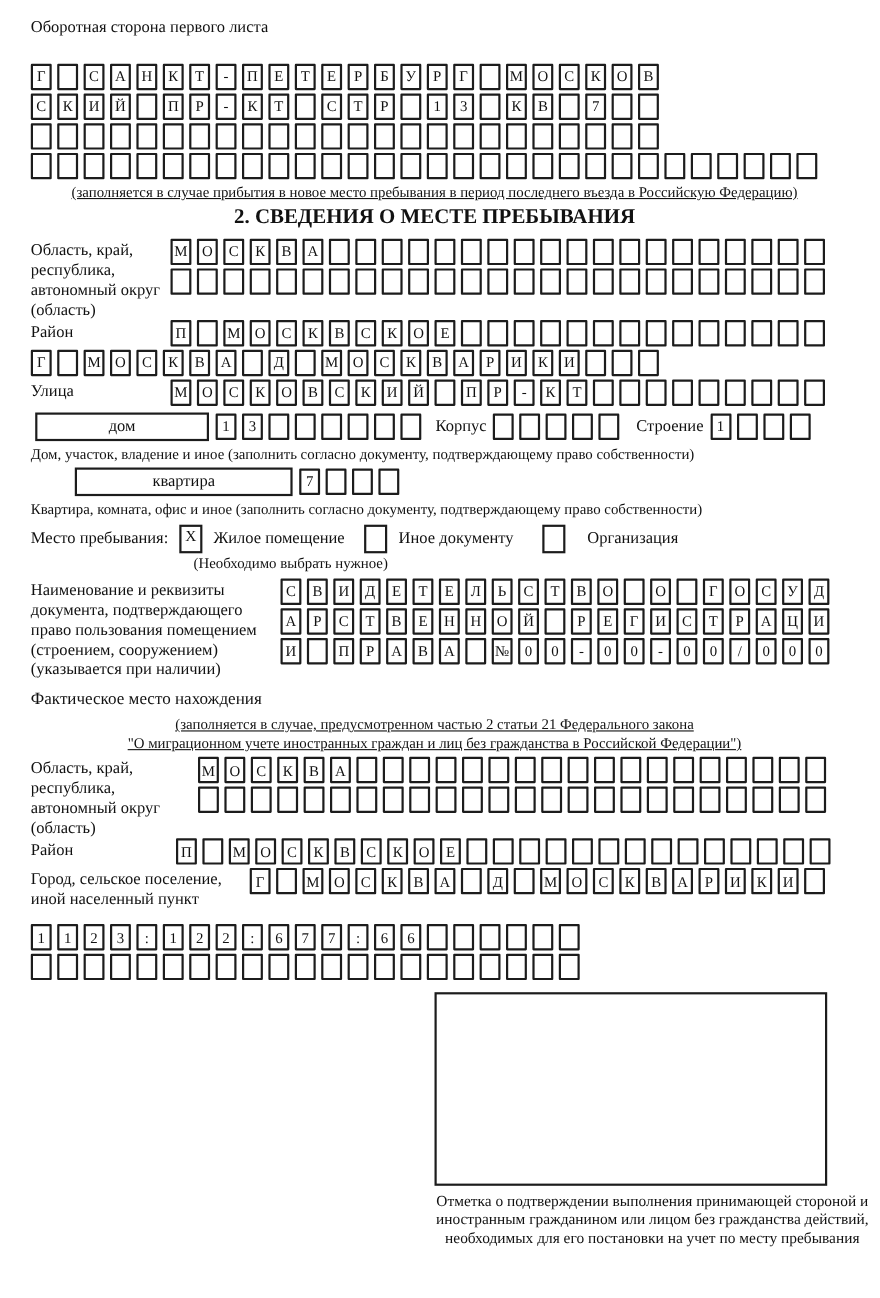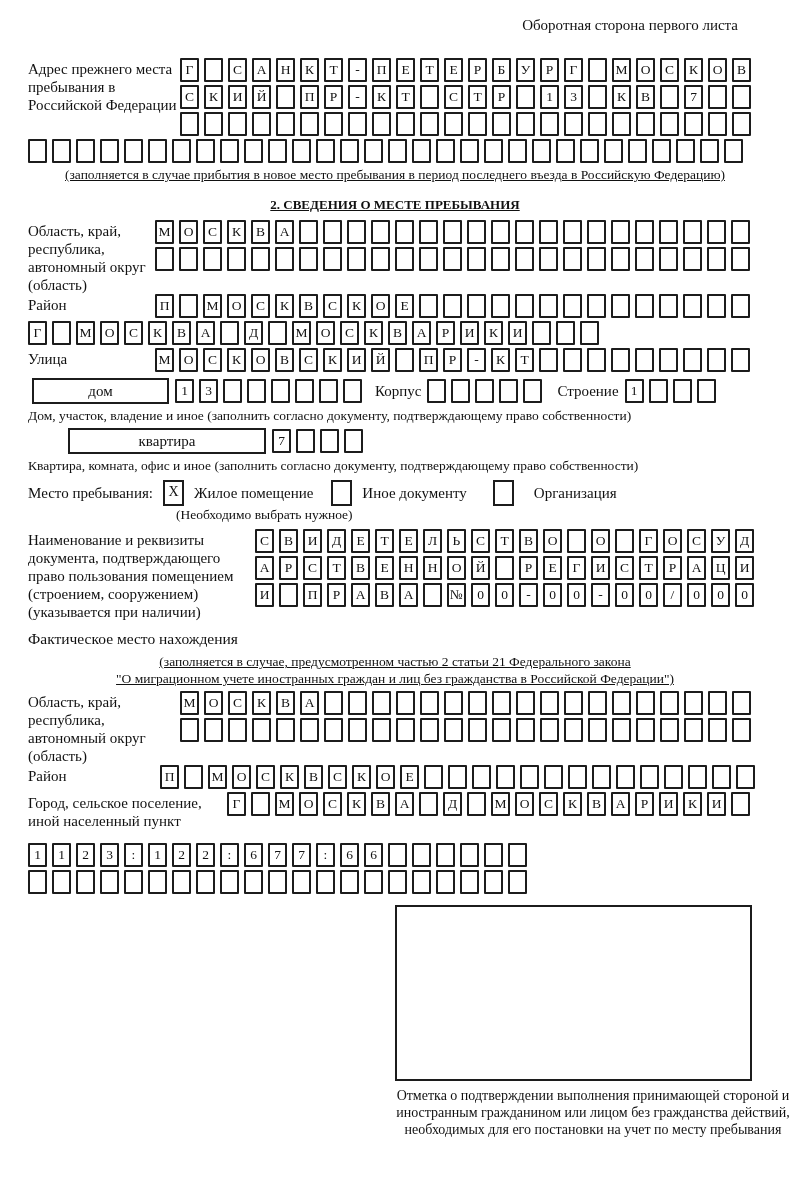--- a/index.html
+++ b/index.html
@@ -3,40 +3,40 @@
 <meta charset="utf-8">
 <style>
   html,body{margin:0;padding:0;background:#fff;}
   body{
     width:800px;height:1180px;
     font-family:"Liberation Serif","DejaVu Serif",serif;
     color:#111;font-size:15px;line-height:1.2;
     box-sizing:border-box;padding:16px 38px 0 28px;
     position:relative;overflow:hidden;
   }
-  .hdr-note{text-align:right;font-size:15px;margin-right:24px;}
+  .hdr-note{text-align:left;font-size:15px;margin-right:24px;}
   .fg{display:flex;align-items:flex-start;}
   .fl{flex:none;font-size:15px;line-height:18px;padding-top:2px;}
   .fr{flex:1;}
   .w145{width:152px;} .w127{width:127px;} .w152{width:152px;} .w132{width:132px;} .w199{width:199px;} .w227{width:227px;}
   .boxrow{display:flex;gap:5px;margin-bottom:3px;}
   .cell{
     box-sizing:border-box;flex:none;width:19px;height:24px;
     border:2px solid #1c1c1c;border-radius:1px;background:#fff;
     display:flex;align-items:center;justify-content:center;
     font-size:13.5px;line-height:1;
   }
   .widebox{
     box-sizing:border-box;border:2px solid #1c1c1c;height:26px;
     display:flex;align-items:center;justify-content:center;
     font-size:15px;background:#fff;flex:none;
   }
   .caption{font-size:13.5px;line-height:17px;}
   .cap-center{text-align:center;text-decoration:underline;}
-  .sec-title{text-align:center;font-weight:bold;font-size:13px;margin:14px 0 7px 0;text-decoration:underline;}
+  .sec-title{text-align:center;font-weight:bold;font-size:19px;margin:4px 0 7px 0;}
   .sub-title{text-align:left;font-weight:normal;font-size:15.5px;margin:9px 0 5px 0;}
   .inline-lbl{font-size:15px;line-height:26px;white-space:nowrap;}
   .chk{
     box-sizing:border-box;width:21px;height:26px;border:2px solid #1c1c1c;
     display:flex;align-items:center;justify-content:center;
     font-size:14px;flex:none;background:#fff;
   }
   .stamp-box{
     box-sizing:border-box;border:2px solid #1c1c1c;background:#fff;
     width:357px;height:176px;margin:8px 0 6px 367px;
@@ -44,21 +44,20 @@
   .stamp-cap{width:420px;margin-left:355px;text-align:center;font-size:14px;line-height:17px;}
   .mb4{margin-bottom:4px;} .mt6{margin-top:6px;}
   .rows-pad{padding-top:8px;}
 </style>
 </head>
 <body>
 
 <div class="hdr-note">Оборотная сторона первого листа</div>
 
 <div class="fg" style="margin-top:24px;">
-  <div class="fl w145">Адрес прежнего места пребывания в Российской Федерации</div>
   <div class="fr">
     <div class="boxrow">
         <span class="cell">Г</span>
         <span class="cell"></span>
         <span class="cell">С</span>
         <span class="cell">А</span>
         <span class="cell">Н</span>
         <span class="cell">К</span>
         <span class="cell">Т</span>
         <span class="cell">-</span>
@@ -320,21 +319,21 @@
         <span class="cell"></span>
         <span class="cell"></span>
         <span class="cell"></span>
         <span class="cell"></span>
         <span class="cell"></span>
       </div>
   </div>
 </div>
 
 <div style="display:flex;align-items:center;gap:6px;margin:3px 0 3px 4px;">
-  <div class="widebox" style="width:137px;">дом</div>
+  <div class="widebox" style="width:158px;">дом</div>
   <div class="boxrow" style="margin-bottom:0;">
       <span class="cell">1</span>
       <span class="cell">3</span>
       <span class="cell"></span>
       <span class="cell"></span>
       <span class="cell"></span>
       <span class="cell"></span>
       <span class="cell"></span>
       <span class="cell"></span>
     </div>

